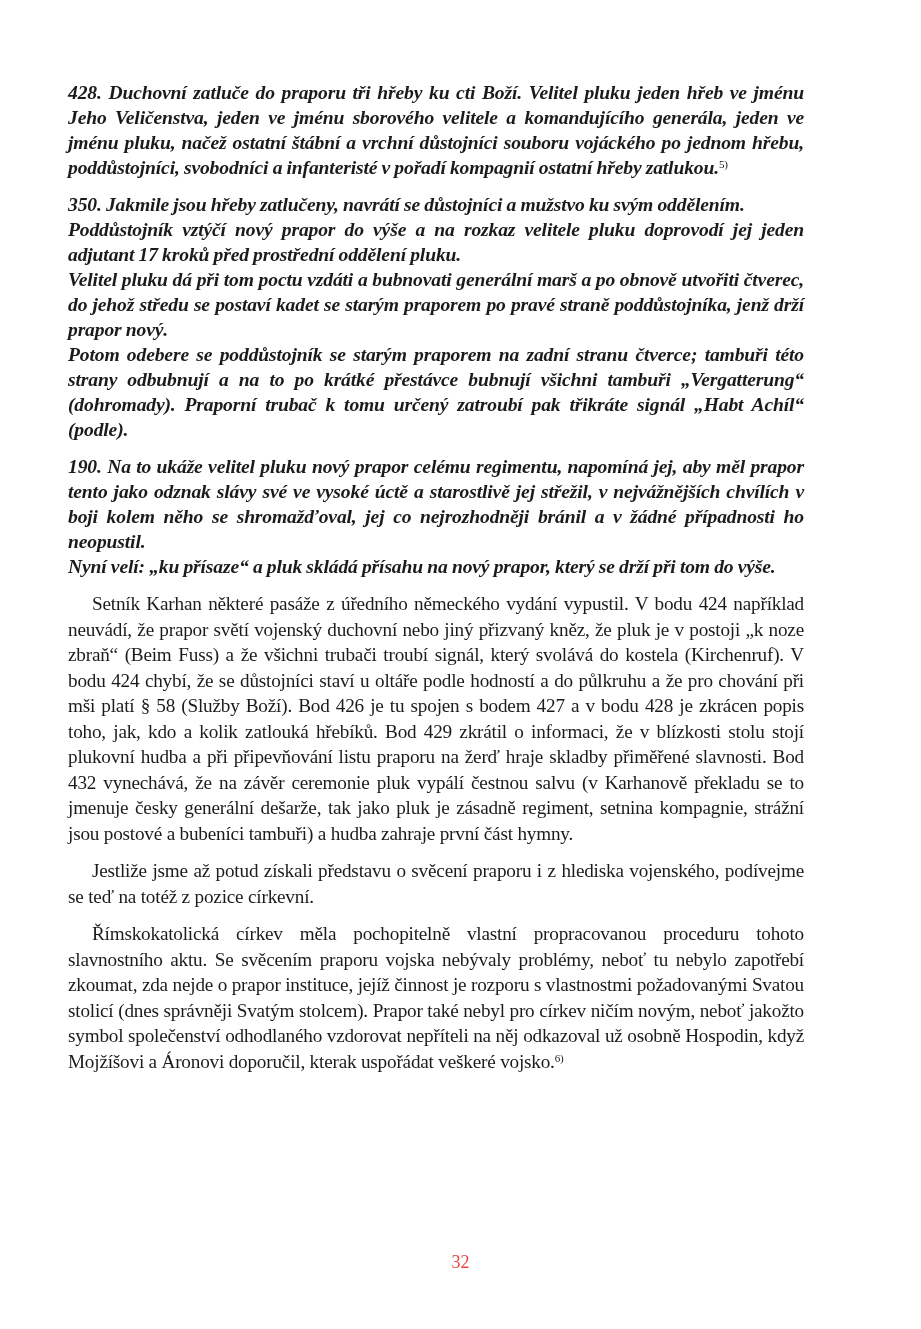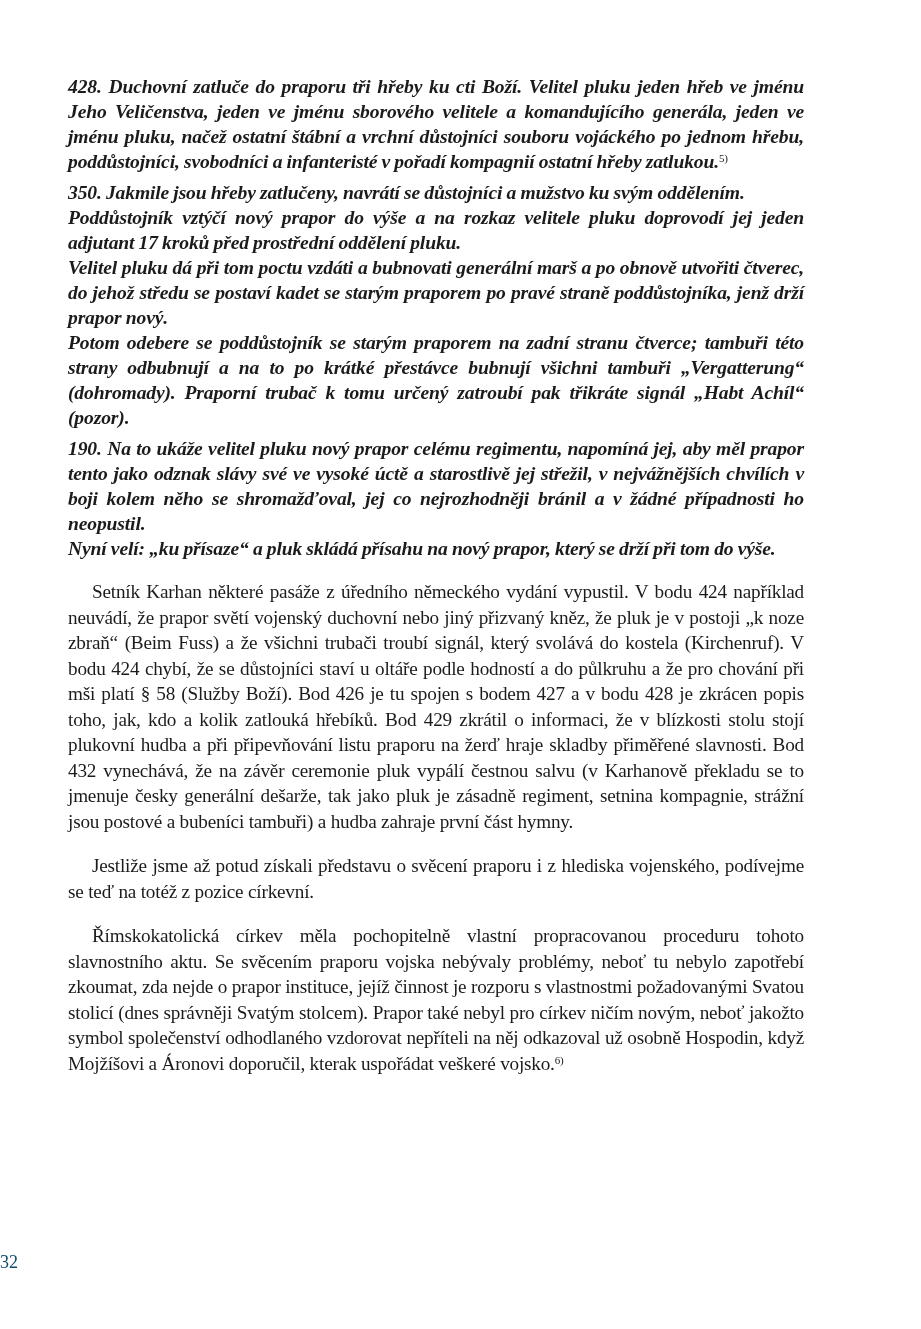--- a/index.html
+++ b/index.html
@@ -15,52 +15,53 @@
   .quote p {
     margin: 0;
     font-style: italic;
     font-weight: bold;
     font-size: 19.6px;
     line-height: 25px;
     text-align: justify;
     letter-spacing: -0.15px;
     word-spacing: -0.5px;
   }
-  .quote p.gap { margin-top: 6px; }
+  .quote p.gap { margin-top: 12px; }
   .body p {
     margin: 0;
     font-size: 19.2px;
     line-height: 25.5px;
     text-align: justify;
     text-indent: 24px;
     letter-spacing: -0.2px;
   }
-  .body p.first { margin-top: 18px; }
-  .body p + p { margin-top: 19px; }
+  .body p.first { margin-top: 12px; }
+  .body p + p { margin-top: 12px; }
   sup { font-size: 11px; line-height: 0; vertical-align: 6px; font-style: normal; font-weight: normal; }
   .page-number {
     position: absolute;
     top: 1252px;
     left: 0;
     width: 921px;
+    text-align: center;
     font-family: "Liberation Serif", "DejaVu Serif", serif;
     font-size: 18px;
-    color: #0c4a6e;
+    color: #ef4444;
   }
 </style>
 </head>
 <body>
 
 <div class="page">
   <div class="quote">
     <p class="gap"><span>428. Duchovní zatluče do praporu tři hřeby ku cti Boží. Velitel pluku jeden hřeb ve jménu Jeho Veličenstva, jeden ve jménu sborového velitele a komandujícího generála, jeden ve jménu pluku, načež ostatní štábní a vrchní důstojníci souboru vojáckého po jednom hřebu, poddůstojníci, svobodníci a infanteristé v pořadí kompagnií ostatní hřeby zatlukou.</span><sup>5)</sup></p>
     <p class="gap"><span>350. Jakmile jsou hřeby zatlučeny, navrátí se důstojníci a mužstvo ku svým oddělením.</span></p>
     <p><span>Poddůstojník vztýčí nový prapor do výše a na rozkaz velitele pluku doprovodí jej jeden adjutant 17 kroků před prostřední oddělení pluku.</span></p>
     <p><span>Velitel pluku dá při tom poctu vzdáti a bubnovati generální marš a po obnově utvořiti čtverec, do jehož středu se postaví kadet se starým praporem po pravé straně poddůstojníka, jenž drží prapor nový.</span></p>
-    <p><span>Potom odebere se poddůstojník se starým praporem na zadní stranu čtverce; tambuři této strany odbubnují a na to po krátké přestávce bubnují všichni tambuři „Vergatterung“ (dohromady). Praporní trubač k tomu určený zatroubí pak třikráte signál „Habt Achíl“ (pozor).</span></p>
+    <p><span>Potom odebere se poddůstojník se starým praporem na zadní stranu čtverce; tambuři této strany odbubnují a na to po krátké přestávce bubnují všichni tambuři „Vergatterung“ (dohromady). Praporní trubač k tomu určený zatroubí pak třikráte signál „Habt Achíl“ (podle).</span></p>
     <p class="gap"><span>190. Na to ukáže velitel pluku nový prapor celému regimentu, napomíná jej, aby měl prapor tento jako odznak slávy své ve vysoké úctě a starostlivě jej střežil, v nejvážnějších chvílích v boji kolem něho se shromažďoval, jej co nejrozhodněji bránil a v žádné případnosti ho neopustil.</span></p>
     <p><span>Nyní velí: „ku přísaze“ a pluk skládá přísahu na nový prapor, který se drží při tom do výše.</span></p>
   </div>
 
   <div class="body">
     <p class="first"><span>Setník Karhan některé pasáže z úředního německého vydání vypustil. V bodu 424 například neuvádí, že prapor světí vojenský duchovní nebo jiný přizvaný kněz, že pluk je v postoji „k noze zbraň“ (Beim Fuss) a že všichni trubači troubí signál, který svolává do kostela (Kirchenruf). V bodu 424 chybí, že se důstojníci staví u oltáře podle hodností a do půlkruhu a že pro chování při mši platí § 58 (Služby Boží). Bod 426 je tu spojen s bodem 427 a v bodu 428 je zkrácen popis toho, jak, kdo a kolik zatlouká hřebíků. Bod 429 zkrátil o informaci, že v blízkosti stolu stojí plukovní hudba a při připevňování listu praporu na žerď hraje skladby přiměřené slavnosti. Bod 432 vynechává, že na závěr ceremonie pluk vypálí čestnou salvu (v Karhanově překladu se to jmenuje česky generální dešarže, tak jako pluk je zásadně regiment, setnina kompagnie, strážní jsou postové a bubeníci tambuři) a hudba zahraje první část hymny.</span></p>
     <p><span>Jestliže jsme až potud získali představu o svěcení praporu i z hlediska vojenského, podívejme se teď na totéž z pozice církevní.</span></p>
     <p><span>Římskokatolická církev měla pochopitelně vlastní propracovanou proceduru tohoto slavnostního aktu. Se svěcením praporu vojska nebývaly problémy, neboť tu nebylo zapotřebí zkoumat, zda nejde o prapor instituce, jejíž činnost je rozporu s vlastnostmi požadovanými Svatou stolicí (dnes správněji Svatým stolcem). Prapor také nebyl pro církev ničím novým, neboť jakožto symbol společenství odhodlaného vzdorovat nepříteli na něj odkazoval už osobně Hospodin, když Mojžíšovi a Áronovi doporučil, kterak uspořádat veškeré vojsko.</span><sup>6)</sup></p>
   </div>
 </div>

